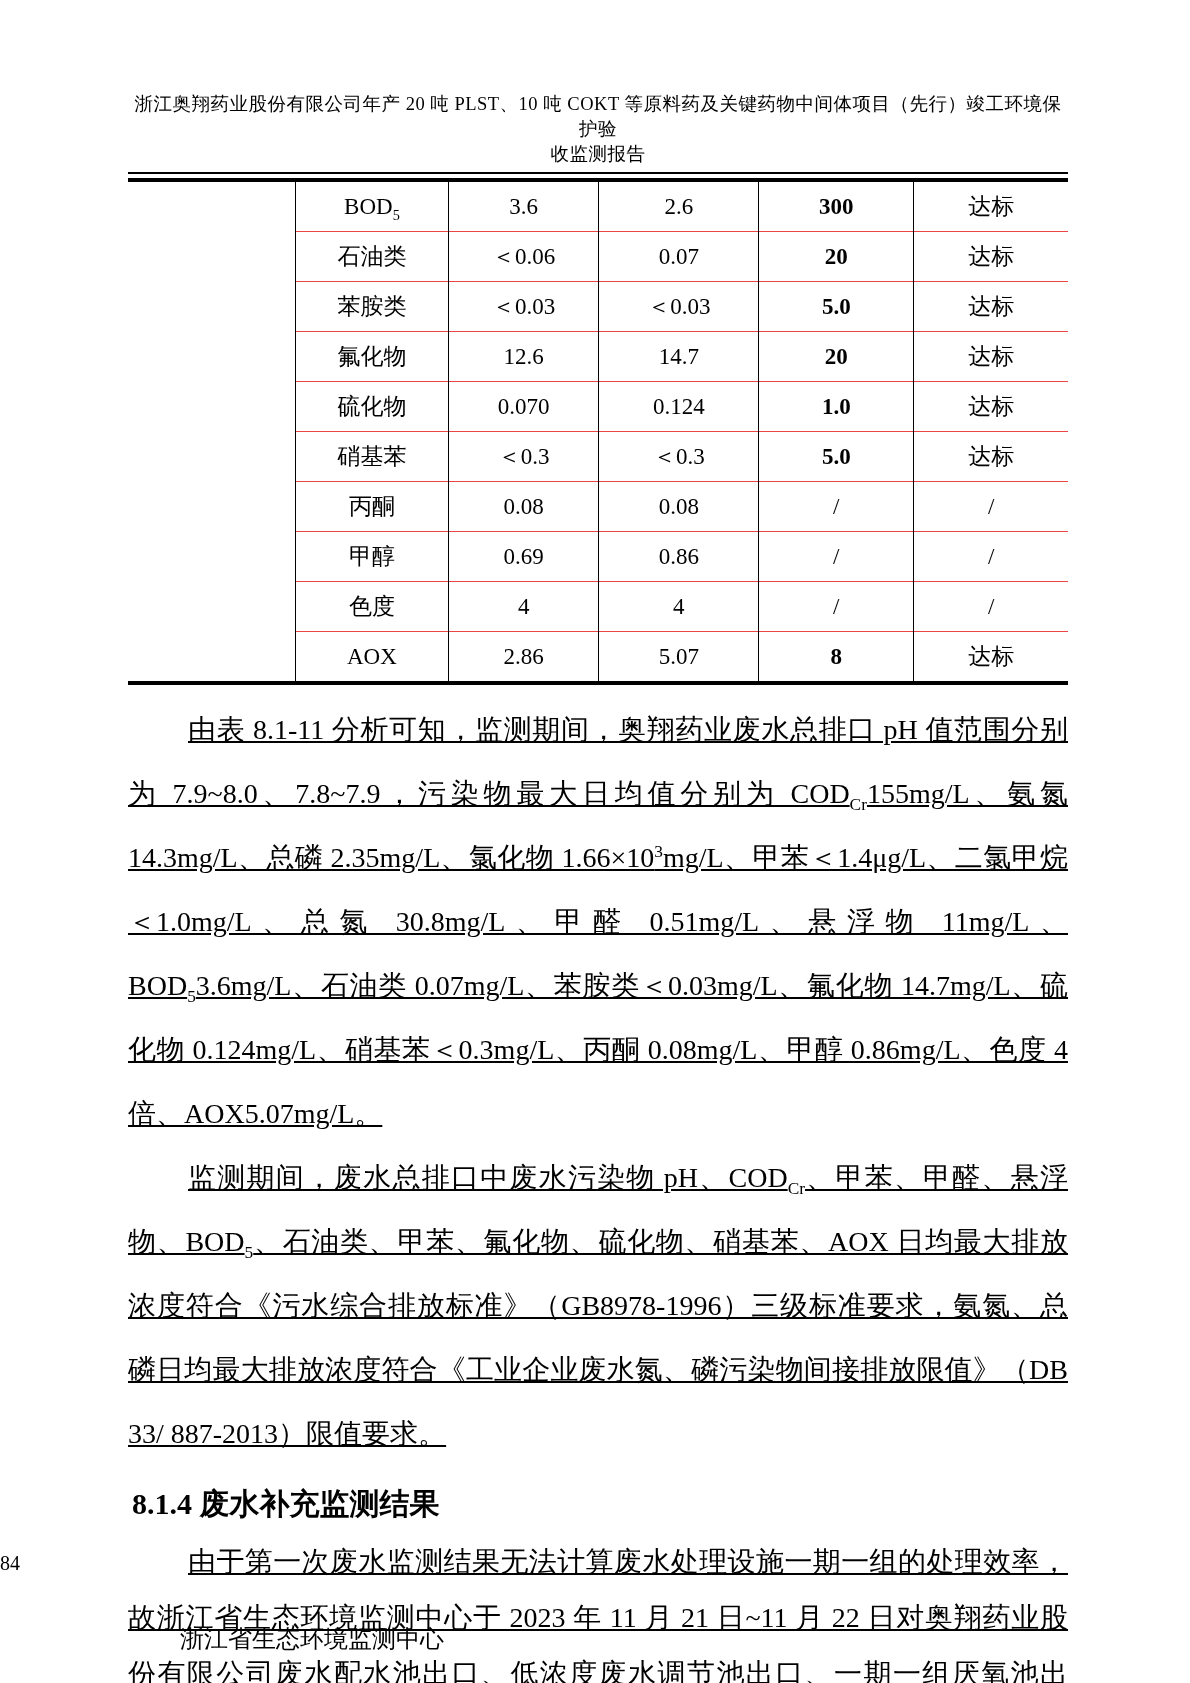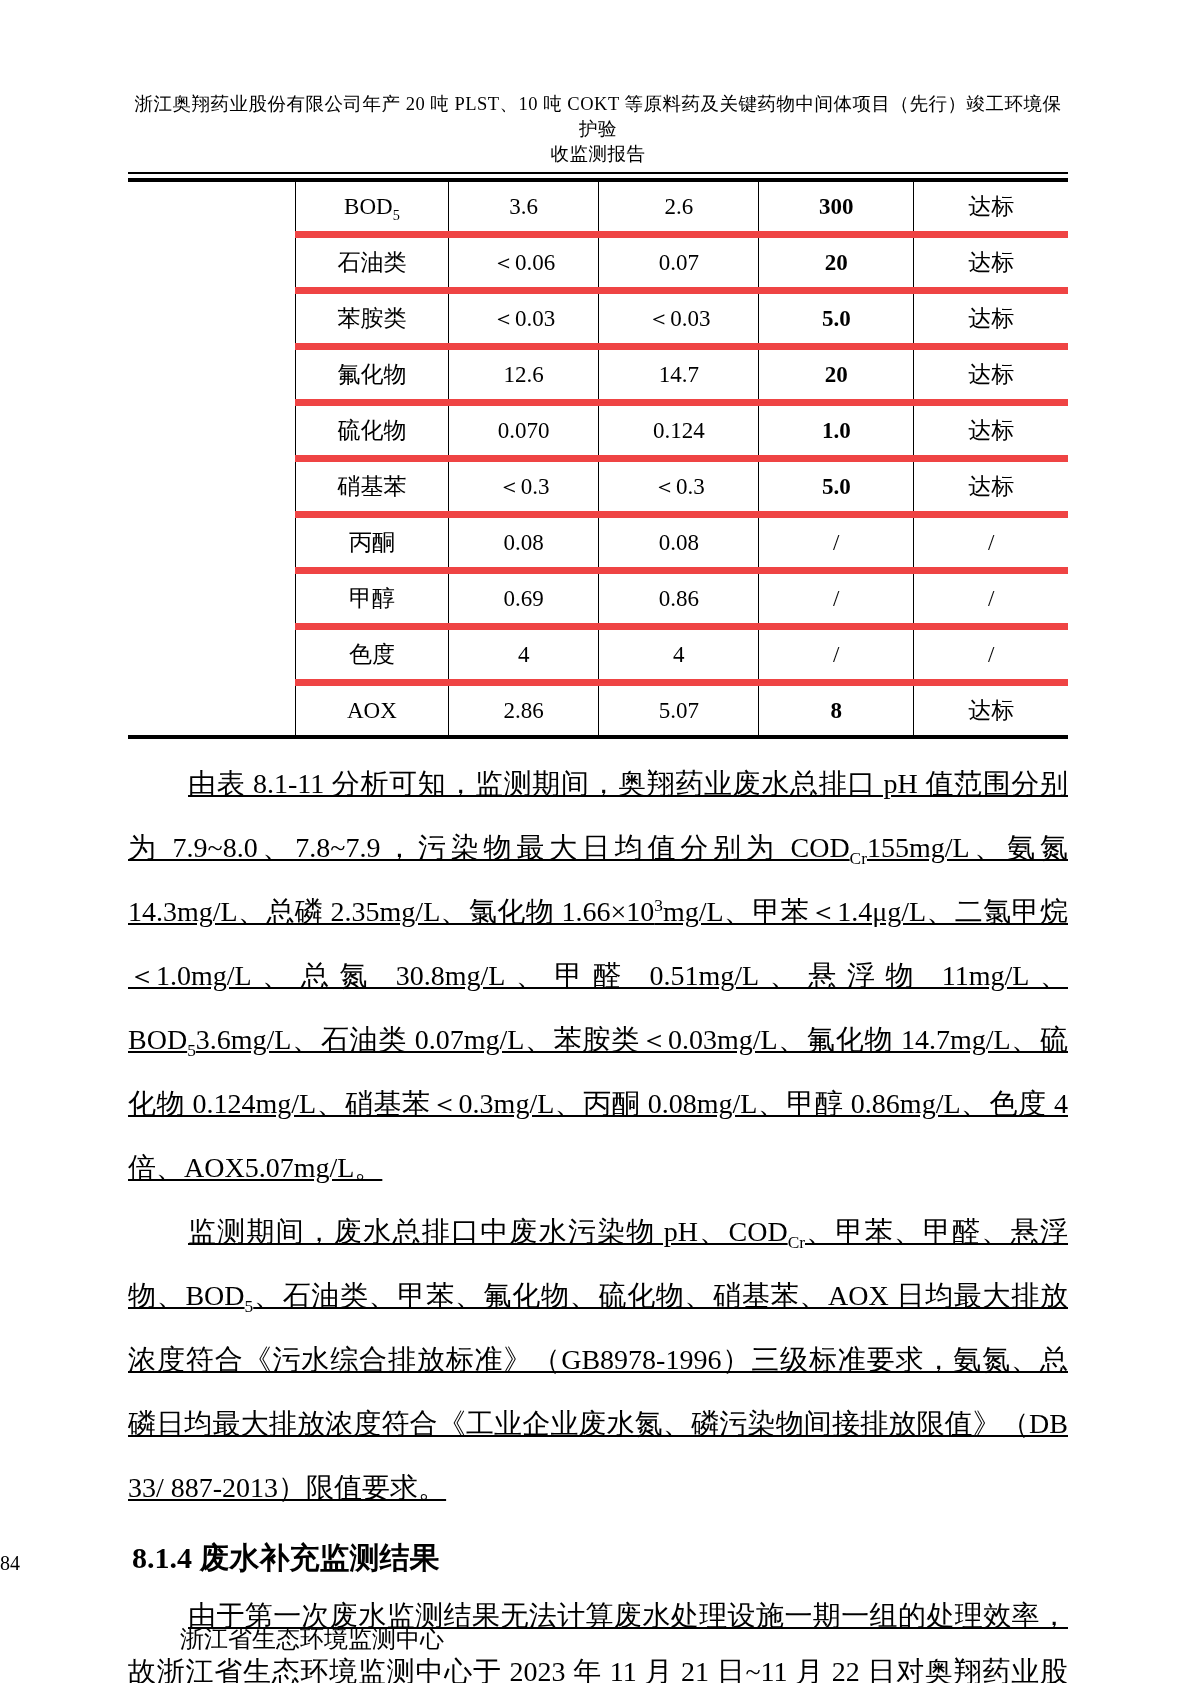--- a/index.html
+++ b/index.html
@@ -34,21 +34,21 @@
   table.mon-table td{
     height:33px;
     padding:8px;
     text-align:center;
     vertical-align:middle;
     font-size:23px;
     line-height:33px;
     overflow:hidden;
   }
   td.empty-cell{border:none;}
-  td.t-cell{border-left:1px solid #000;border-top:7px solid #ef4444;}
+  td.t-cell{border-left:1px solid #000;border-top:1px solid #ef4444;}
   tr:first-child td.t-cell{border-top:none;}
   .bold{font-weight:bold;}
   .para{
     font-size:28px;
     line-height:64px;
     text-align:justify;
     text-indent:60px;
     margin:0;
     text-decoration:underline;
   }

